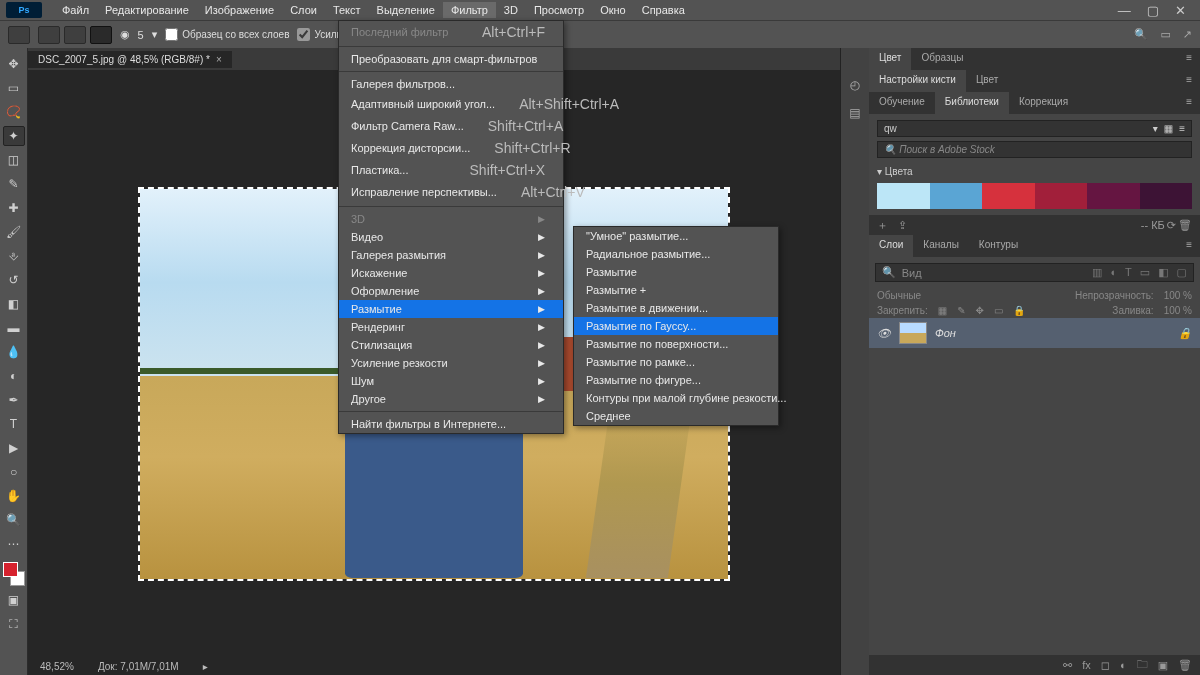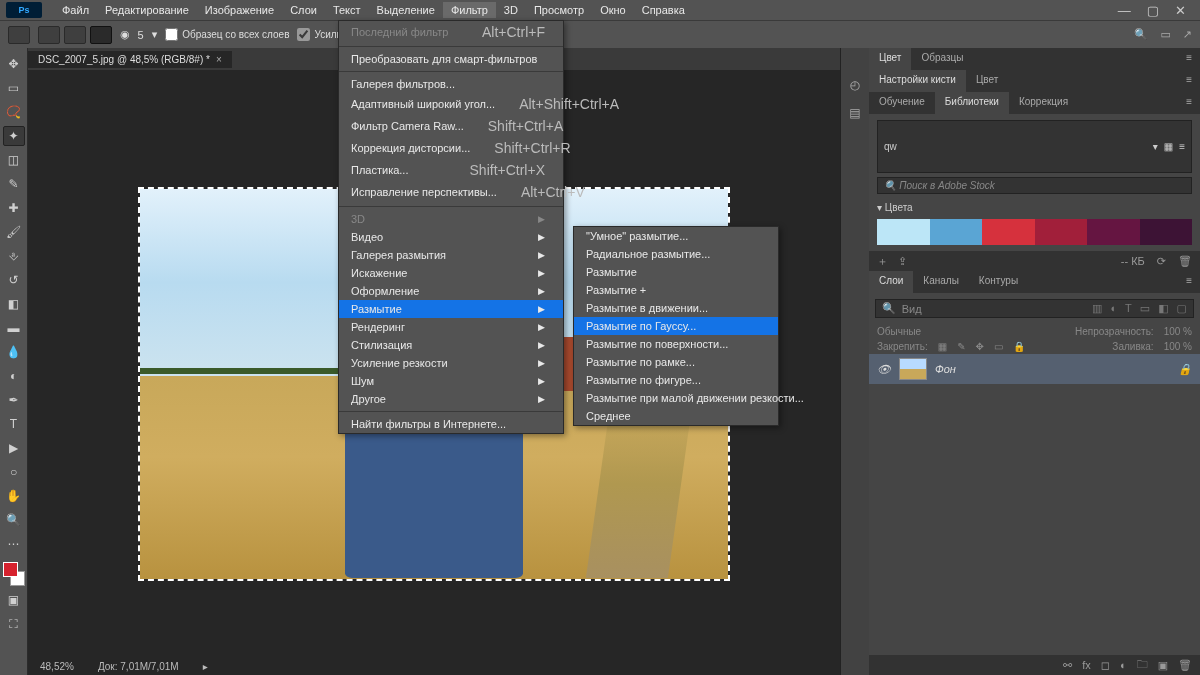--- a/index.html
+++ b/index.html
@@ -41,34 +41,34 @@
 .photo .sel-border { position: absolute; inset: -2px; border: 2px dashed #fff; pointer-events: none; }
 .status-bar { height: 18px; background: #262626; display: flex; align-items: center; padding: 0 12px; gap: 24px; color: #bbb; font-size: 10px; }
 .panels { width: 360px; background: #383838; border-left: 1px solid #222; display: flex; }
 .panel-strip { width: 28px; background: #424242; display: flex; flex-direction: column; align-items: center; padding-top: 30px; gap: 14px; color: #aaa; font-size: 12px; }
 .panel-stack { flex: 1; display: flex; flex-direction: column; background: #737373; }
 .panel-tabs { height: 22px; display: flex; align-items: stretch; background: #323232; font-size: 10px; }
 .panel-tabs .ptab { padding: 4px 10px; color: #aaa; cursor: default; }
 .panel-tabs .ptab.active { background: #454545; color: #ddd; }
 .panel-tabs .menu { margin-left: auto; padding: 4px 8px; color: #aaa; }
 .panel-body { background: #454545; padding: 6px 8px; font-size: 10px; }
-.lib-select { background: #333; border: 1px solid #222; padding: 20px 6px; color: #ccc; display: flex; align-items: center; justify-content: space-between; }
+.lib-select { background: #333; border: 1px solid #222; padding: 2px 6px; color: #ccc; display: flex; align-items: center; justify-content: space-between; }
 .lib-search { margin-top: 4px; background: #333; border: 1px solid #222; padding: 2px 6px; color: #888; font-style: italic; }
 .swatch-row { display: flex; gap: 0; margin-top: 6px; }
 .swatch-row .sw { flex: 1; height: 26px; }
 .layers-body { background: #454545; flex: 1; display: flex; flex-direction: column; }
 .layer-search { margin: 6px; padding: 2px 6px; background: #333; border: 1px solid #222; color: #888; display: flex; align-items: center; gap: 6px; }
 .layer-ops { display: flex; gap: 10px; padding: 2px 8px; color: #888; font-size: 10px; align-items: center; }
 .layer-list { flex: 1; }
 .layer-row { display: flex; align-items: center; gap: 8px; padding: 4px 8px; background: #556070; color: #ddd; font-style: italic; }
 .layer-row .thumb { width: 28px; height: 22px; background: linear-gradient(#b8dbff 50%, #c8a85a 50%); border: 1px solid #888; }
 .layer-row .lock { margin-left: auto; color: #bbb; }
 .layer-footer { height: 20px; background: #323232; display: flex; align-items: center; justify-content: flex-end; gap: 10px; padding: 0 8px; color: #999; font-size: 11px; }
 .lib-footer { height: 20px; background: #323232; display: flex; align-items: center; gap: 10px; padding: 0 8px; color: #999; font-size: 11px; }
-.lib-footer .right { margin-left: auto; display: flex; gap: 12px; align-items: center; }
+.lib-footer .right { margin-left: auto; display: flex; gap: 2px; align-items: center; }
 
 
 .dropdown { position: absolute; background: #535353; border: 1px solid #2a2a2a; box-shadow: 2px 2px 6px rgba(0,0,0,0.4); z-index: 100; }
 .dropdown .item { padding: 3px 18px 3px 12px; color: #e8e8e8; display: flex; justify-content: space-between; align-items: center; white-space: nowrap; cursor: default; }
 .dropdown .item.disabled { color: #888; }
 .dropdown .item.highlight { background: #1473e6; }
 .dropdown .item .shortcut { color: #bbb; margin-left: 24px; font-size: 14px; }
 .dropdown .item .arrow { margin-left: 24px; font-size: 9px; }
 .dropdown .sep { height: 1px; background: #3a3a3a; margin: 3px 0; }
 .menu-filter { top: 20px; left: 338px; width: 226px; }
@@ -413,18 +413,18 @@
     <div class="item">
       <span>Размытие по поверхности...</span>
     </div>
     <div class="item">
       <span>Размытие по рамке...</span>
     </div>
     <div class="item">
       <span>Размытие по фигуре...</span>
     </div>
     <div class="item">
-      <span>Размытие при малой движении резкости...</span>
+      <span>Контуры при малой глубине резкости...</span>
     </div>
     <div class="item">
       <span>Среднее</span>
     </div>
   </div>
 
 </body></html>

